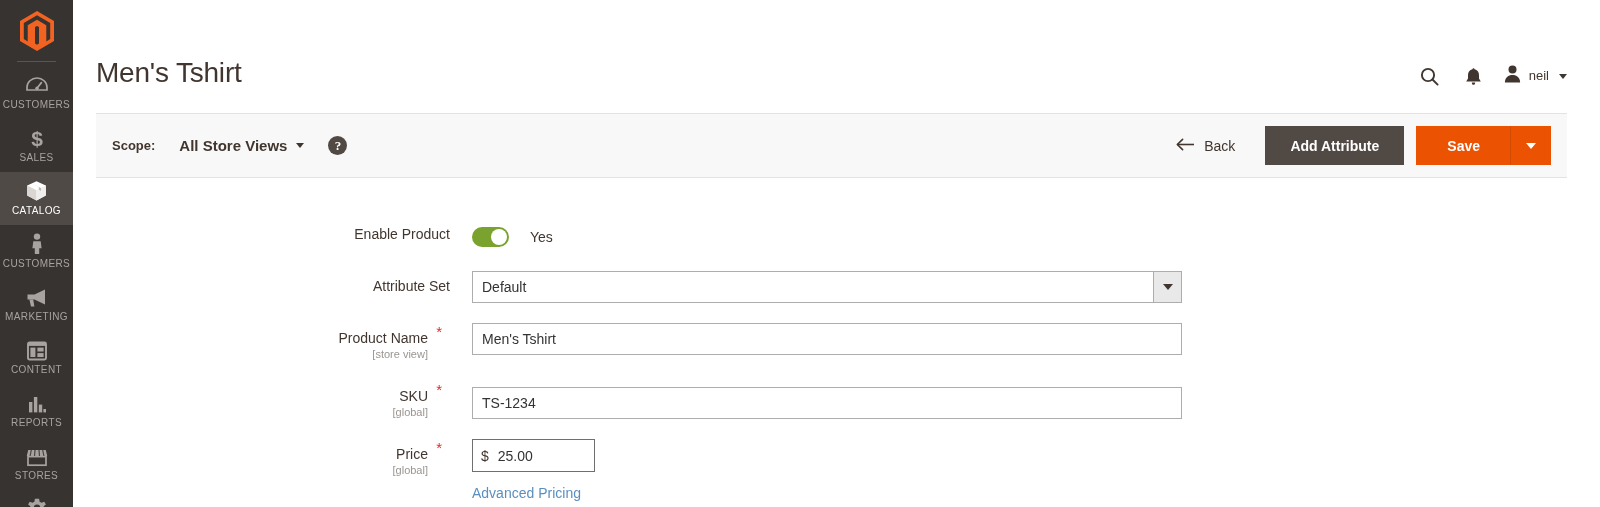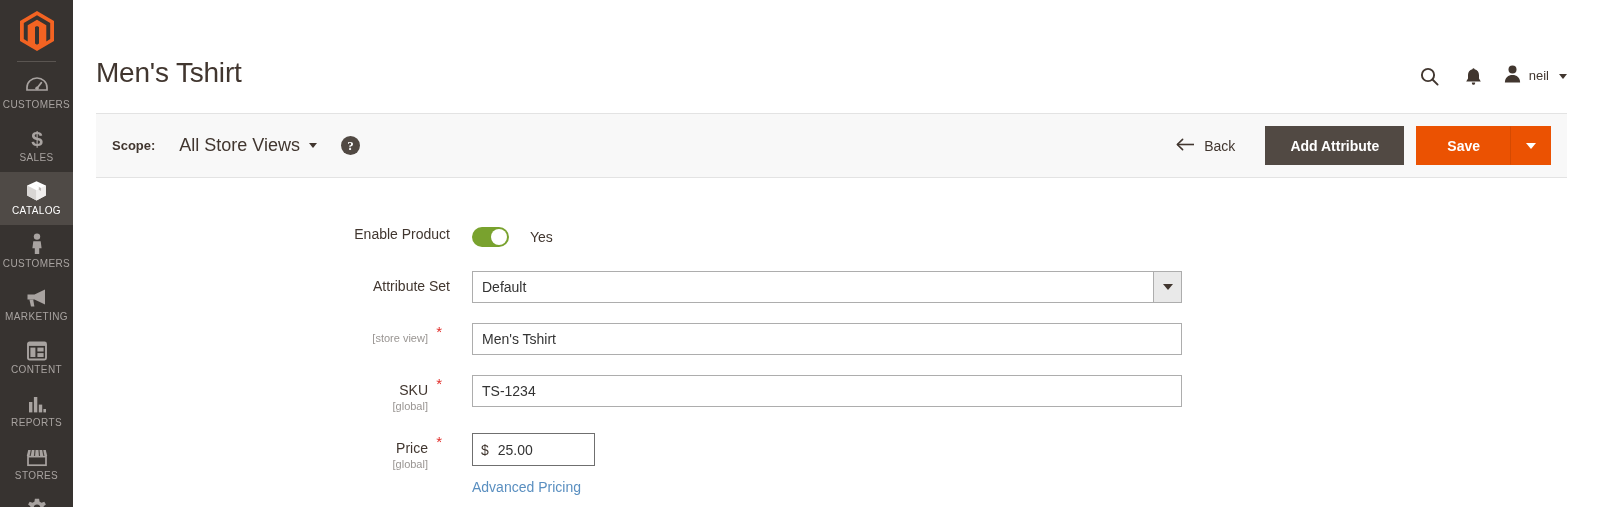--- a/index.html
+++ b/index.html
@@ -143,22 +143,23 @@
   .scope-label {
     font-size: 13px;
     font-weight: bold;
     color: #41362f;
     margin-right: 24px;
   }
   .scope-value-wrap {
     display: flex; align-items: center; cursor: pointer; gap: 9px;
   }
   .scope-value {
-    font-size: 18px;
+    font-size: 15px;
     color: #41362f;
+    font-weight: bold;
   }
   .scope-caret {
     width: 0; height: 0;
     border-left: 4.5px solid transparent;
     border-right: 4.5px solid transparent;
     border-top: 5px solid #41362f;
   }
   .help-btn {
     width: 19px; height: 19px;
     border-radius: 50%;
@@ -591,29 +592,30 @@
             <div class="select-face">Default</div>
             <div class="select-btn">
               <span class="select-caret"></span>
             </div>
           </div>
         </div>
       </div>
 
       <div class="frow" style="margin-bottom:20px;">
         <div class="flabel-col" style="padding-top:7px;">
+          <span class="flabel">Product Name</span>
           <span class="req-star">*</span>
           <span class="fscope">[store view]</span>
         </div>
         <div class="fctrl-col">
           <input class="txt-input" type="text" value="Men's Tshirt" style="">
         </div>
       </div>
 
-      <div class="frow" style="margin-bottom:20px;">
+      <div class="frow" style="margin-bottom:20px;align-items:flex-end;">
         <div class="flabel-col" style="padding-top:7px;">
           <span class="flabel">SKU</span>
           <span class="req-star">*</span>
           <span class="fscope">[global]</span>
         </div>
         <div class="fctrl-col">
           <input class="txt-input" type="text" value="TS-1234" style="">
         </div>
       </div>
 

